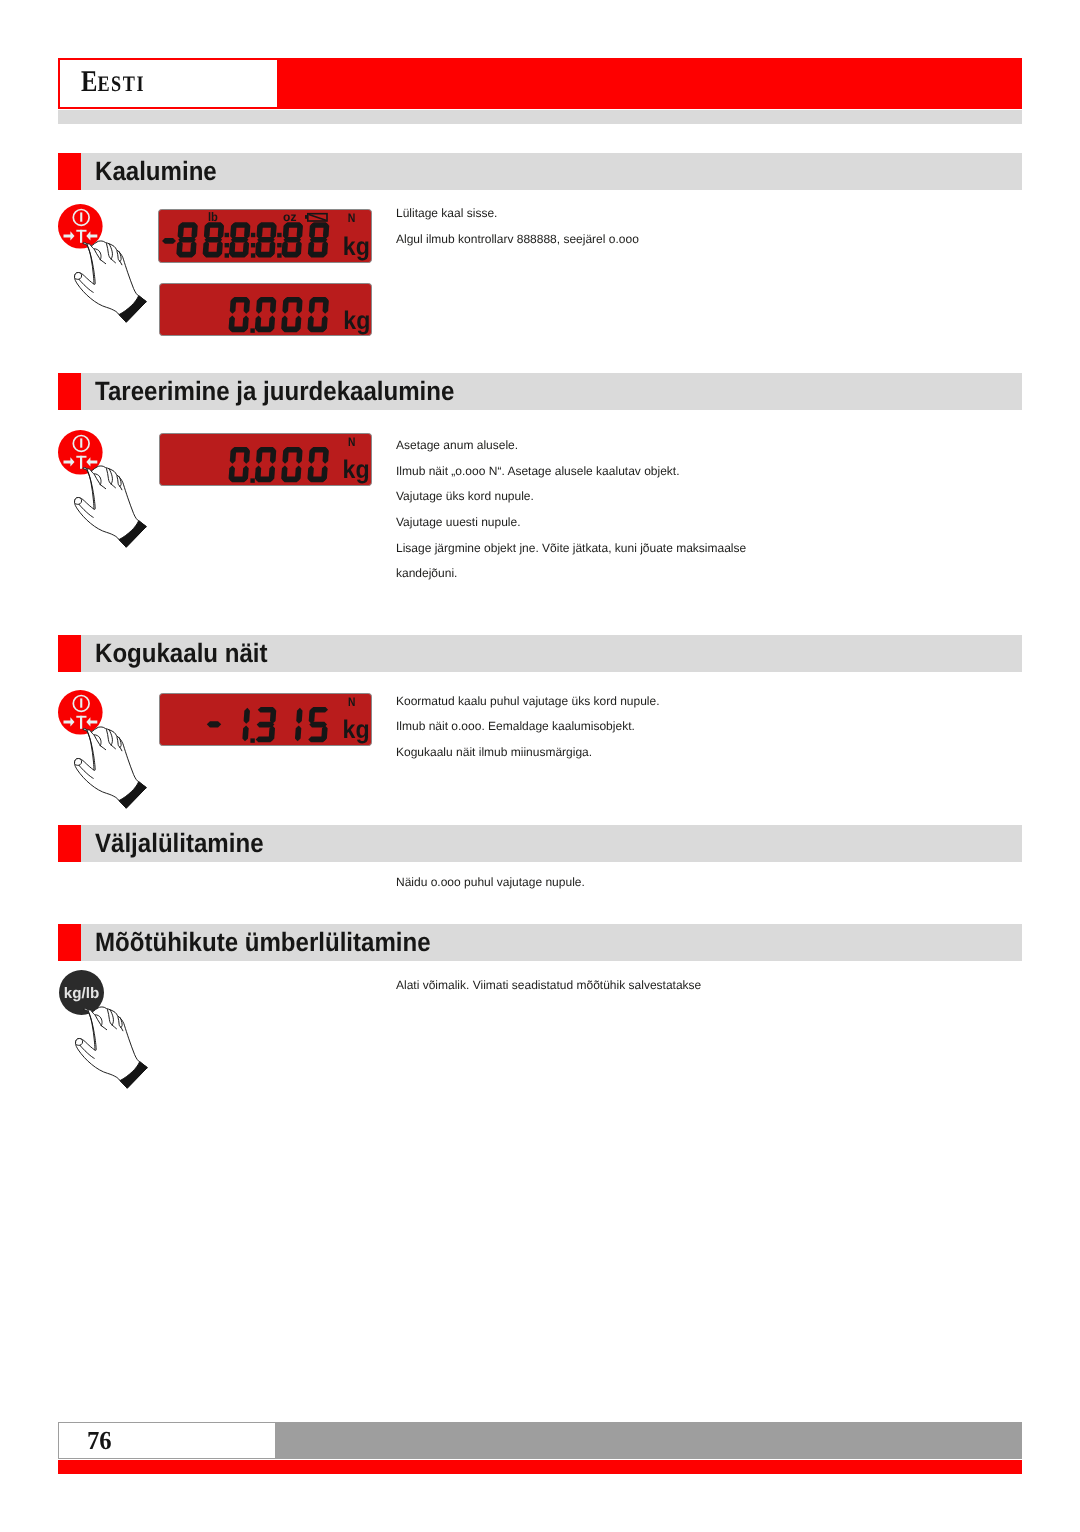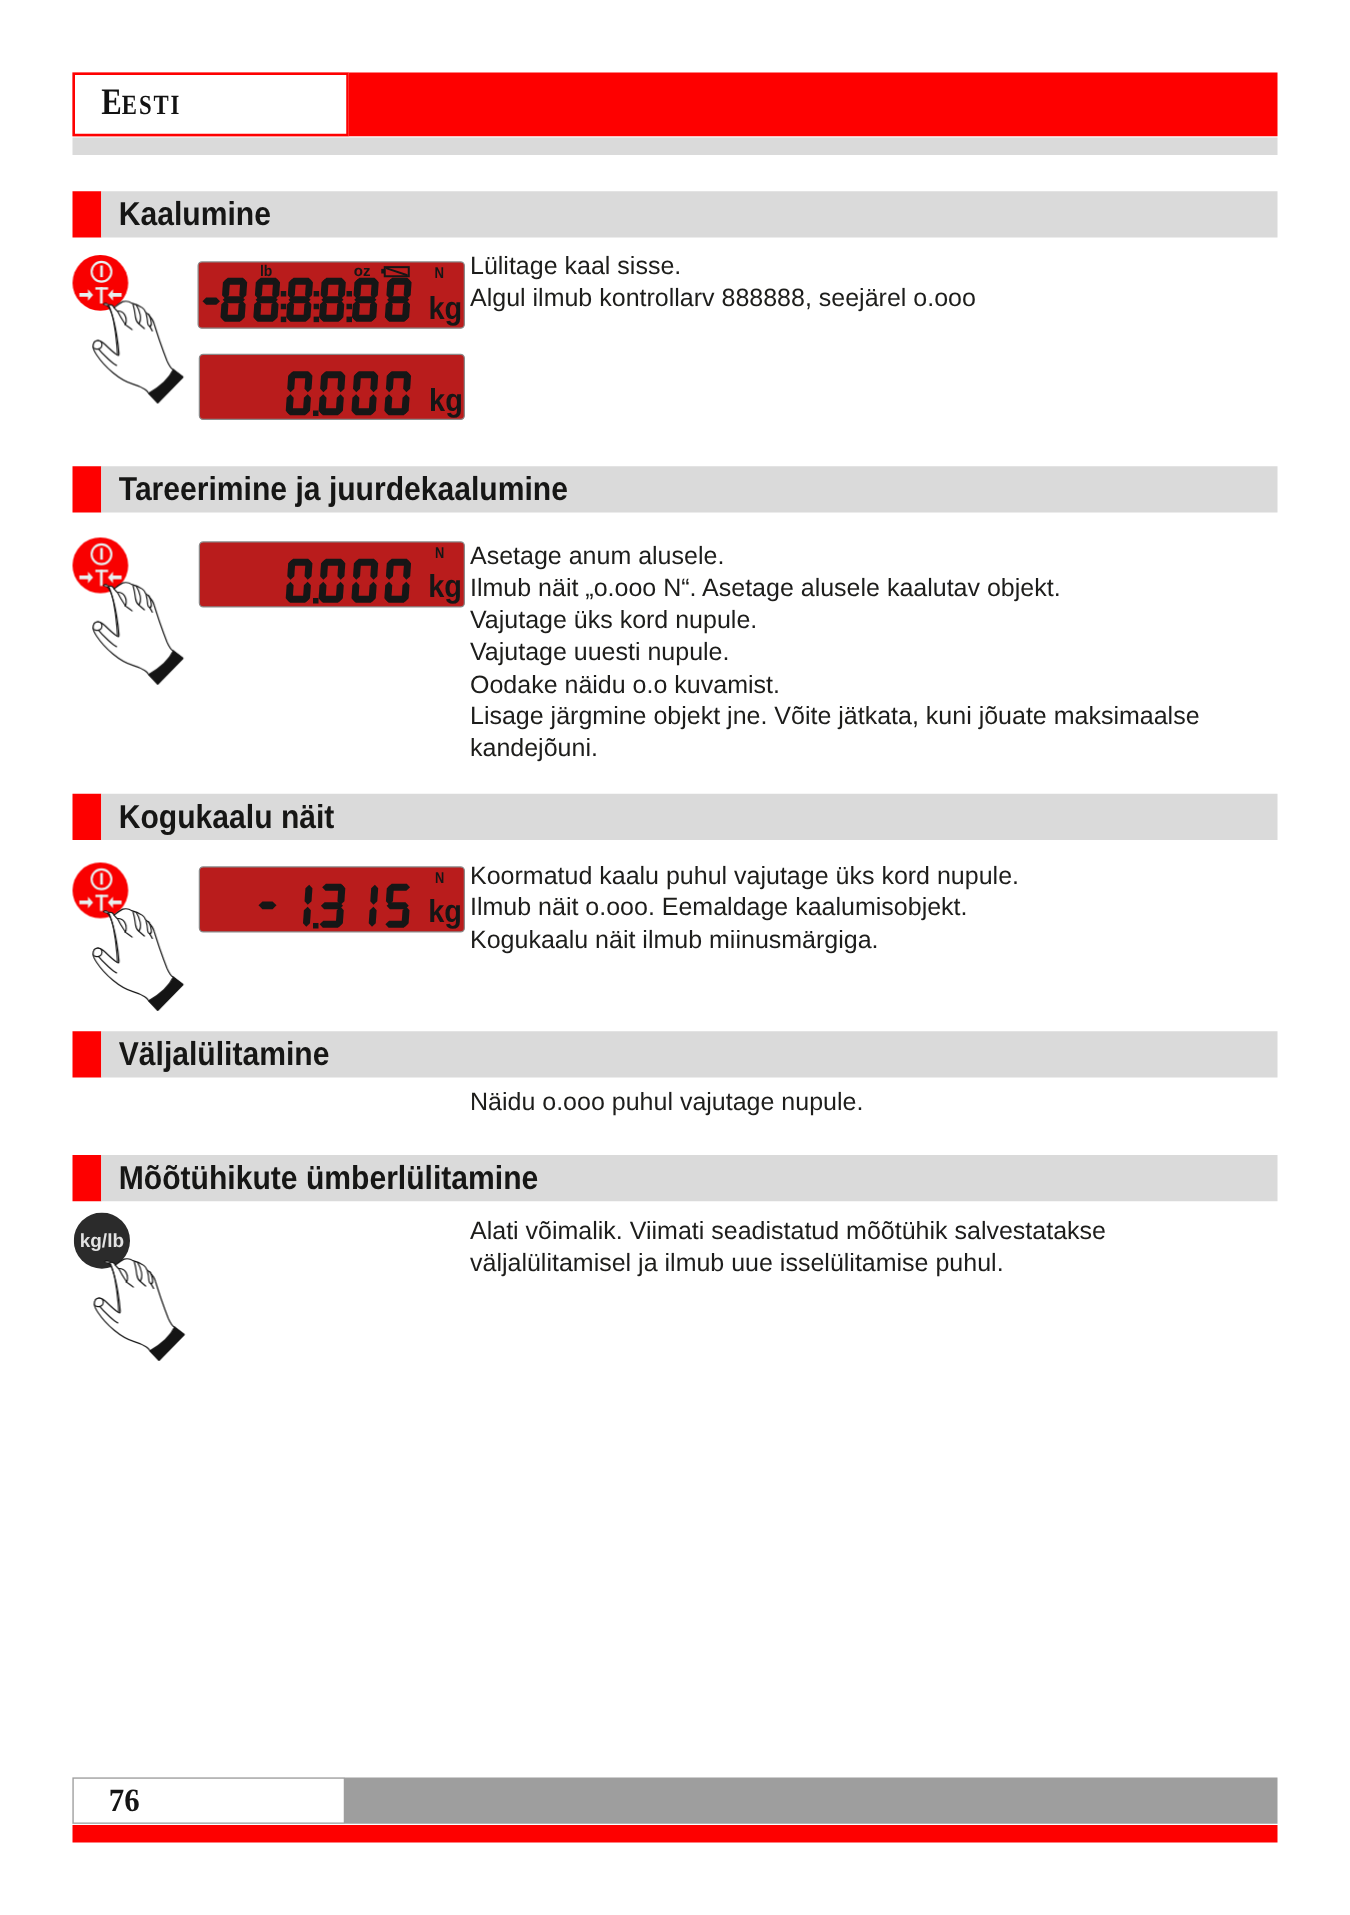--- a/index.html
+++ b/index.html
@@ -23,21 +23,21 @@
   .hdr-gray{position:absolute;left:58px;top:109.6px;width:964px;height:14.2px;background:#dadada;}
 
   
   .sec-bar{position:absolute;left:81px;height:37.1px;width:941px;background:#dadada;}
   .sec-sq{position:absolute;left:58px;height:37.1px;width:22.6px;background:#fe0000;}
   .sec-title{position:absolute;left:94.7px;height:37.1px;line-height:37.8px;
              font-weight:700;font-size:26.6px;color:#161615;white-space:nowrap;
              transform:scaleX(0.905) translateZ(0);transform-origin:left top;}
 
   
-  .body-text{position:absolute;left:376px;font-size:20px;line-height:25.6px;
+  .body-text{position:absolute;left:396px;font-size:12px;line-height:25.6px;
              color:#1d1d1b;white-space:nowrap;transform:translateZ(0);}
 
   
   .lcd{position:absolute;background:#b91c1c;border:1px solid #8a8a8a;border-radius:3.6px;
        box-sizing:border-box;overflow:hidden;}
   .lcd>svg{display:block;position:absolute;left:-1px;top:-1px;transform:translateZ(0);}
 
   
   .ico{position:absolute;display:block;overflow:visible;transform:translateZ(0);}
 
@@ -176,21 +176,20 @@
   </div>
 
   <div class="sec-sq" style="top:373px"></div>
   <div class="sec-bar" style="top:373px"></div>
   <div class="sec-title" style="top:373px">Tareerimine ja juurdekaalumine</div>
   <div class="body-text" style="top:433.2px">
     <div>Asetage anum alusele.</div>
     <div>Ilmub näit „o.ooo N“. Asetage alusele kaalutav objekt.</div>
     <div>Vajutage üks kord nupule.</div>
     <div>Vajutage uuesti nupule.</div>
-    <div>Oodake näidu o.o kuvamist.</div>
     <div>Lisage järgmine objekt jne. Võite jätkata, kuni jõuate maksimaalse</div>
     <div>kandejõuni.</div>
   </div>
 
   <div class="sec-sq" style="top:635px"></div>
   <div class="sec-bar" style="top:635px"></div>
   <div class="sec-title" style="top:635px">Kogukaalu näit</div>
   <div class="body-text" style="top:688.9px">
     <div>Koormatud kaalu puhul vajutage üks kord nupule.</div>
     <div>Ilmub näit o.ooo. Eemaldage kaalumisobjekt.</div>
@@ -202,21 +201,20 @@
   <div class="sec-title" style="top:825px">Väljalülitamine</div>
   <div class="body-text" style="top:869.7px">
     <div>Näidu o.ooo puhul vajutage nupule.</div>
   </div>
 
   <div class="sec-sq" style="top:924px"></div>
   <div class="sec-bar" style="top:924px"></div>
   <div class="sec-title" style="top:924px">Mõõtühikute ümberlülitamine</div>
   <div class="body-text" style="top:973.2px">
     <div>Alati võimalik. Viimati seadistatud mõõtühik salvestatakse</div>
-    <div>väljalülitamisel ja ilmub uue isselülitamise puhul.</div>
   </div>
 
   <div class="lcd" style="left:158px;top:209px;width:214px;height:54px">
       <svg width="214" height="54" viewBox="0 0 214 54" fill="#161616" font-family="Liberation Sans, sans-serif">
         <g>
           <path d="M4 31.9l2.95 -2.95h8.1l2.95 2.95l-2.95 2.95h-8.1z"></path>
           <use href="#d8" transform="translate(20.6 13.2) skewX(-4)"></use>
           <use href="#d8" transform="translate(46.9 13.2) skewX(-4)"></use>
           <use href="#d8" transform="translate(73.2 13.2) skewX(-4)"></use>
           <use href="#d8" transform="translate(99.5 13.2) skewX(-4)"></use>

